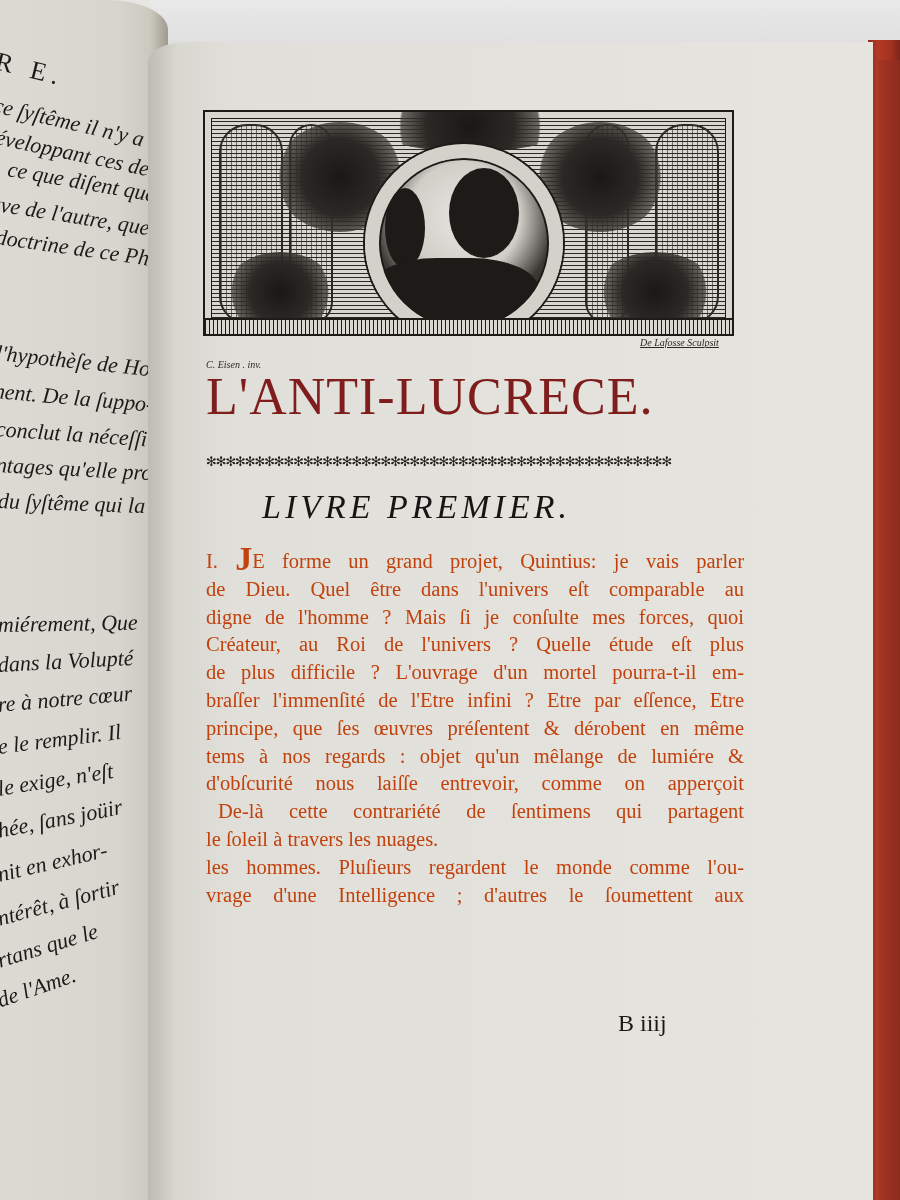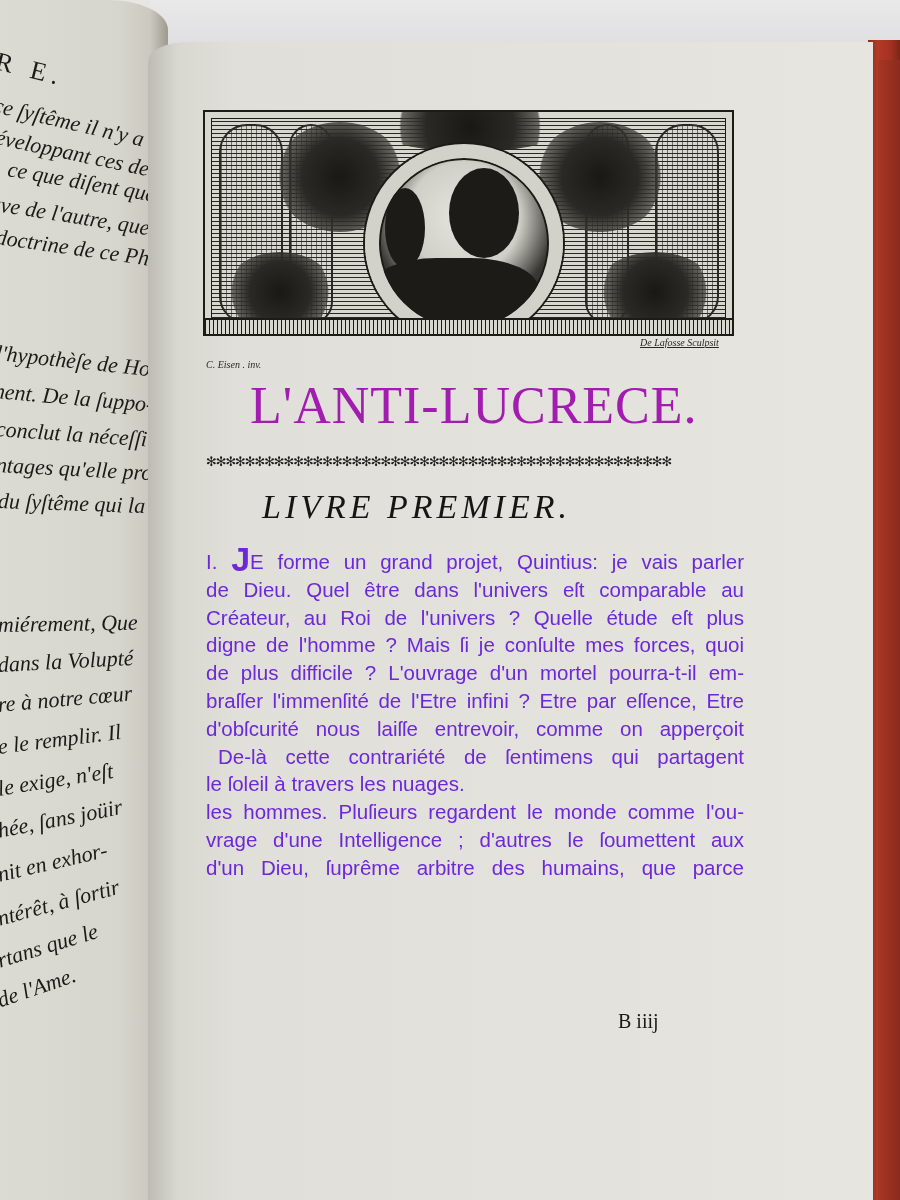--- a/index.html
+++ b/index.html
@@ -77,48 +77,48 @@
     }
     .engraving .base {
       position: absolute; left: 0; bottom: 0; width: 100%; height: 14px;
       background: repeating-linear-gradient(90deg, #1d1b18 0 1px, #d7d6cf 1px 4px);
       border-top: 2px solid #1d1b18;
     }
     .credit {
       position: absolute; font-style: italic; font-size: 10px; color: #2a2824;
     }
     .title {
-      position: absolute; left: 206px; top: 376px; width: 540px;
+      position: absolute; left: 206px; top: 367px; width: 540px;
       font-family: "Liberation Serif", serif; font-size: 52px; letter-spacing: 1px;
-      color: #a21caf; white-space: nowrap; margin-left: 44px;
+      color: #7f1d1d; white-space: nowrap;
     }
     .ornament-rule {
       position: absolute; left: 206px; top: 455px; width: 520px; height: 14px;
       overflow: hidden; white-space: nowrap;
       font-family: "DejaVu Sans", sans-serif; font-size: 13px; letter-spacing: -1.2px;
       color: #1d1b18; line-height: 14px;
     }
     .book-heading {
       position: absolute; left: 262px; top: 488px; width: 420px;
       font-style: italic; font-size: 34px; letter-spacing: 4px; color: #161513;
       white-space: nowrap;
     }
     .body-text {
       position: absolute; left: 206px; top: 548px; width: 538px;
-      font-family: Liberation Sans, sans-serif; font-size: 20.5px; line-height: 27.8px;
-      color: #6d28d9; text-align: justify;
+      font-family: Liberation Serif, serif; font-size: 20.5px; line-height: 27.8px;
+      color: #c2410c; text-align: justify;
     }
     .body-text .line { display: block; white-space: nowrap; text-align-last: justify; text-align: justify; }
     .body-text .line.last { text-align-last: left; }
     .body-text .dropcap {
       font-size: 34px; font-weight: bold; line-height: 0; vertical-align: -2px;
     }
     .body-text .indent { padding-left: 12px; }
     .signature {
-      position: absolute; left: 618px; top: 1010px; font-size: 20px; color: #1a1916;
+      position: absolute; left: 618px; top: 1010px; font-size: 24px; color: #1a1916;
     }
   </style>
 </head>
 <body>
 
 <div class="backdrop"></div>
 <div class="cloth"></div>
 
 <div class="left-page">
   <div class="left-line" style="left:-4px; top:46px; font-size:26px; font-style:normal; letter-spacing:6px; transform:rotate(14deg);">R E.</div>
@@ -175,25 +175,26 @@
 
 <div class="title">L'ANTI-LUCRECE.</div>
 
 <div class="ornament-rule">✻✻✻✻✻✻✻✻✻✻✻✻✻✻✻✻✻✻✻✻✻✻✻✻✻✻✻✻✻✻✻✻✻✻✻✻✻✻✻✻✻✻✻✻✻✻✻✻</div>
 
 <div class="book-heading">LIVRE PREMIER.</div>
 
 <div class="body-text">
   <span class="line"><span>I.</span> <span class="dropcap">J</span><span>E forme un grand projet, Quintius: je vais parler</span></span>
   <span class="line">de Dieu. Quel être dans l'univers eſt comparable au</span>
+  <span class="line">digne de l'homme ? Mais ſi je conſulte mes forces, quoi</span>
   <span class="line">Créateur, au Roi de l'univers ? Quelle étude eſt plus</span>
-  <span class="line">digne de l'homme ? Mais ſi je conſulte mes forces, quoi</span>
   <span class="line">de plus difficile ? L'ouvrage d'un mortel pourra-t-il em-</span>
   <span class="line">braſſer l'immenſité de l'Etre infini ? Etre par eſſence, Etre</span>
+  <span class="line">principe, que ſes œuvres préſentent &amp; dérobent en même</span>
+  <span class="line">tems à nos regards : objet qu'un mêlange de lumiére &amp;</span>
   <span class="line">d'obſcurité nous laiſſe entrevoir, comme on apperçoit</span>
   <span class="line indent">De-là cette contrariété de ſentimens qui partagent</span>
   <span class="line last">le ſoleil à travers les nuages.</span>
   <span class="line">les hommes. Pluſieurs regardent le monde comme l'ou-</span>
   <span class="line">vrage d'une Intelligence ; d'autres le ſoumettent aux</span>
-  <span class="line">d'un Dieu, ſuprême arbitre des humains, que parce</span>
 </div>
 
 <div class="signature">B iiij</div>
 
 </body></html>

